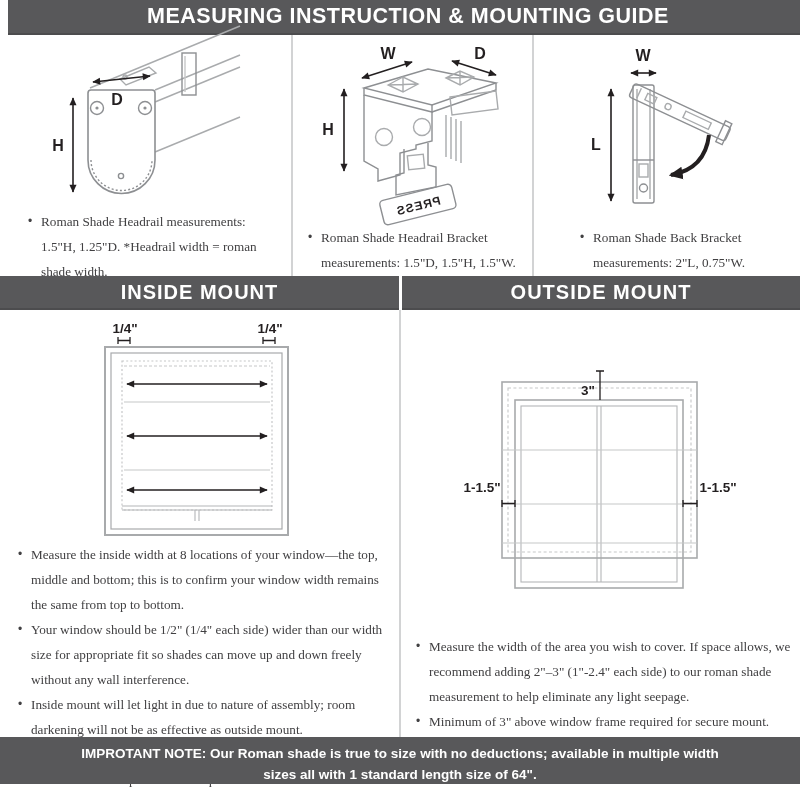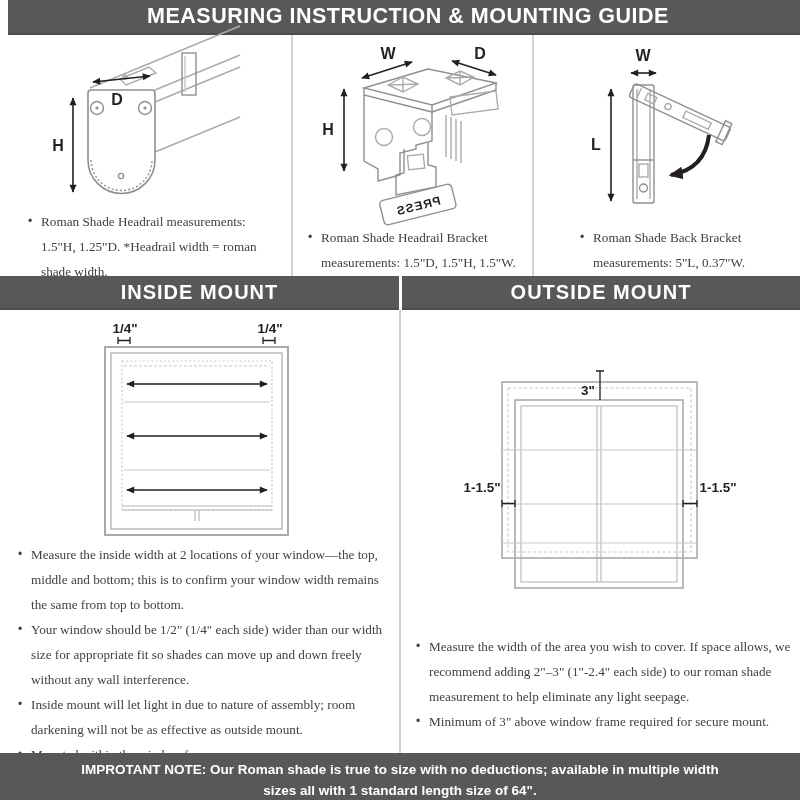--- a/index.html
+++ b/index.html
@@ -145,21 +145,21 @@
     <g stroke="#231f20" stroke-width="1.6" fill="none">
       <line x1="48" y1="28" x2="73" y2="28" marker-start="url(#ah)" marker-end="url(#ah)"></line>
       <line x1="41" y1="18" x2="41" y2="33" stroke-width="0"></line>
       <line x1="28" y1="44" x2="28" y2="156" marker-start="url(#ah)" marker-end="url(#ah)"></line>
     </g>
     <text class="dimlbl" x="60" y="16" text-anchor="middle">W</text>
     <text class="dimlbl" x="13" y="105" text-anchor="middle">L</text>
   </svg>
   <div class="abs bullet" style="left:580px;top:225px;width:212px;">
     <span class="dot">•</span>
-    <span class="bt">Roman Shade Back Bracket measurements: 5"L, 0.37"W.</span>
+    <span class="bt">Roman Shade Back Bracket measurements: 2"L, 0.75"W.</span>
   </div>
 
   <div id="outside-bar" class="abs bar mount-bar">OUTSIDE MOUNT</div>
   <div id="inside-bar" class="abs bar mount-bar">INSIDE MOUNT</div>
 
   <div class="abs vdiv" style="left:399px;top:310px;height:443px;"></div>
 
   <svg class="abs" style="left:100px;top:320px;" width="210" height="222" viewBox="0 0 210 222">
     <text class="gaplbl" x="25" y="13" text-anchor="middle">1/4"</text>
     <text class="gaplbl" x="170" y="13" text-anchor="middle">1/4"</text>
@@ -185,21 +185,21 @@
       <line x1="27" y1="64" x2="167" y2="64" marker-start="url(#ah)" marker-end="url(#ah)"></line>
       <line x1="27" y1="116" x2="167" y2="116" marker-start="url(#ah)" marker-end="url(#ah)"></line>
       <line x1="27" y1="170" x2="167" y2="170" marker-start="url(#ah)" marker-end="url(#ah)"></line>
     </g>
   </svg>
 
   <div class="abs blist" style="left:18px;top:542px;width:372px;">
 
       <div class="bullet">
         <span class="dot">•</span>
-        <span class="bt">Measure the inside width at 2 locations of your window—the top, middle and bottom; this is to confirm your window width remains the same from top to bottom.</span>
+        <span class="bt">Measure the inside width at 8 locations of your window—the top, middle and bottom; this is to confirm your window width remains the same from top to bottom.</span>
       </div>
 
       <div class="bullet">
         <span class="dot">•</span>
         <span class="bt">Your window should be 1/2" (1/4" each side) wider than our width size for appropriate fit so shades can move up and down freely without any wall interference.</span>
       </div>
 
       <div class="bullet">
         <span class="dot">•</span>
         <span class="bt">Inside mount will let light in due to nature of assembly; room darkening will not be as effective as outside mount.</span>
@@ -247,17 +247,17 @@
         <span class="dot">•</span>
         <span class="bt">Measure the width of the area you wish to cover. If space allows, we recommend adding 2"–3" (1"-2.4" each side) to our roman shade measurement to help eliminate any light seepage.</span>
       </div>
 
       <div class="bullet">
         <span class="dot">•</span>
         <span class="bt">Minimum of 3" above window frame required for secure mount.</span>
       </div>
     </div>
 
-  <div class="abs" style="left:0;top:753px;width:800px;height:47px;background:#58585a;">
+  <div class="abs" style="left:0;top:737px;width:800px;height:47px;background:#58585a;">
     <div style="padding:6px 78px 0;color:#ffffff;font-weight:bold;font-size:13.5px;line-height:21px;text-align:center;">IMPROTANT NOTE: Our Roman shade is true to size with no deductions; available in multiple width sizes all with 1 standard length size of 64".</div>
   </div>
 
 </div>
 
 </body></html>

